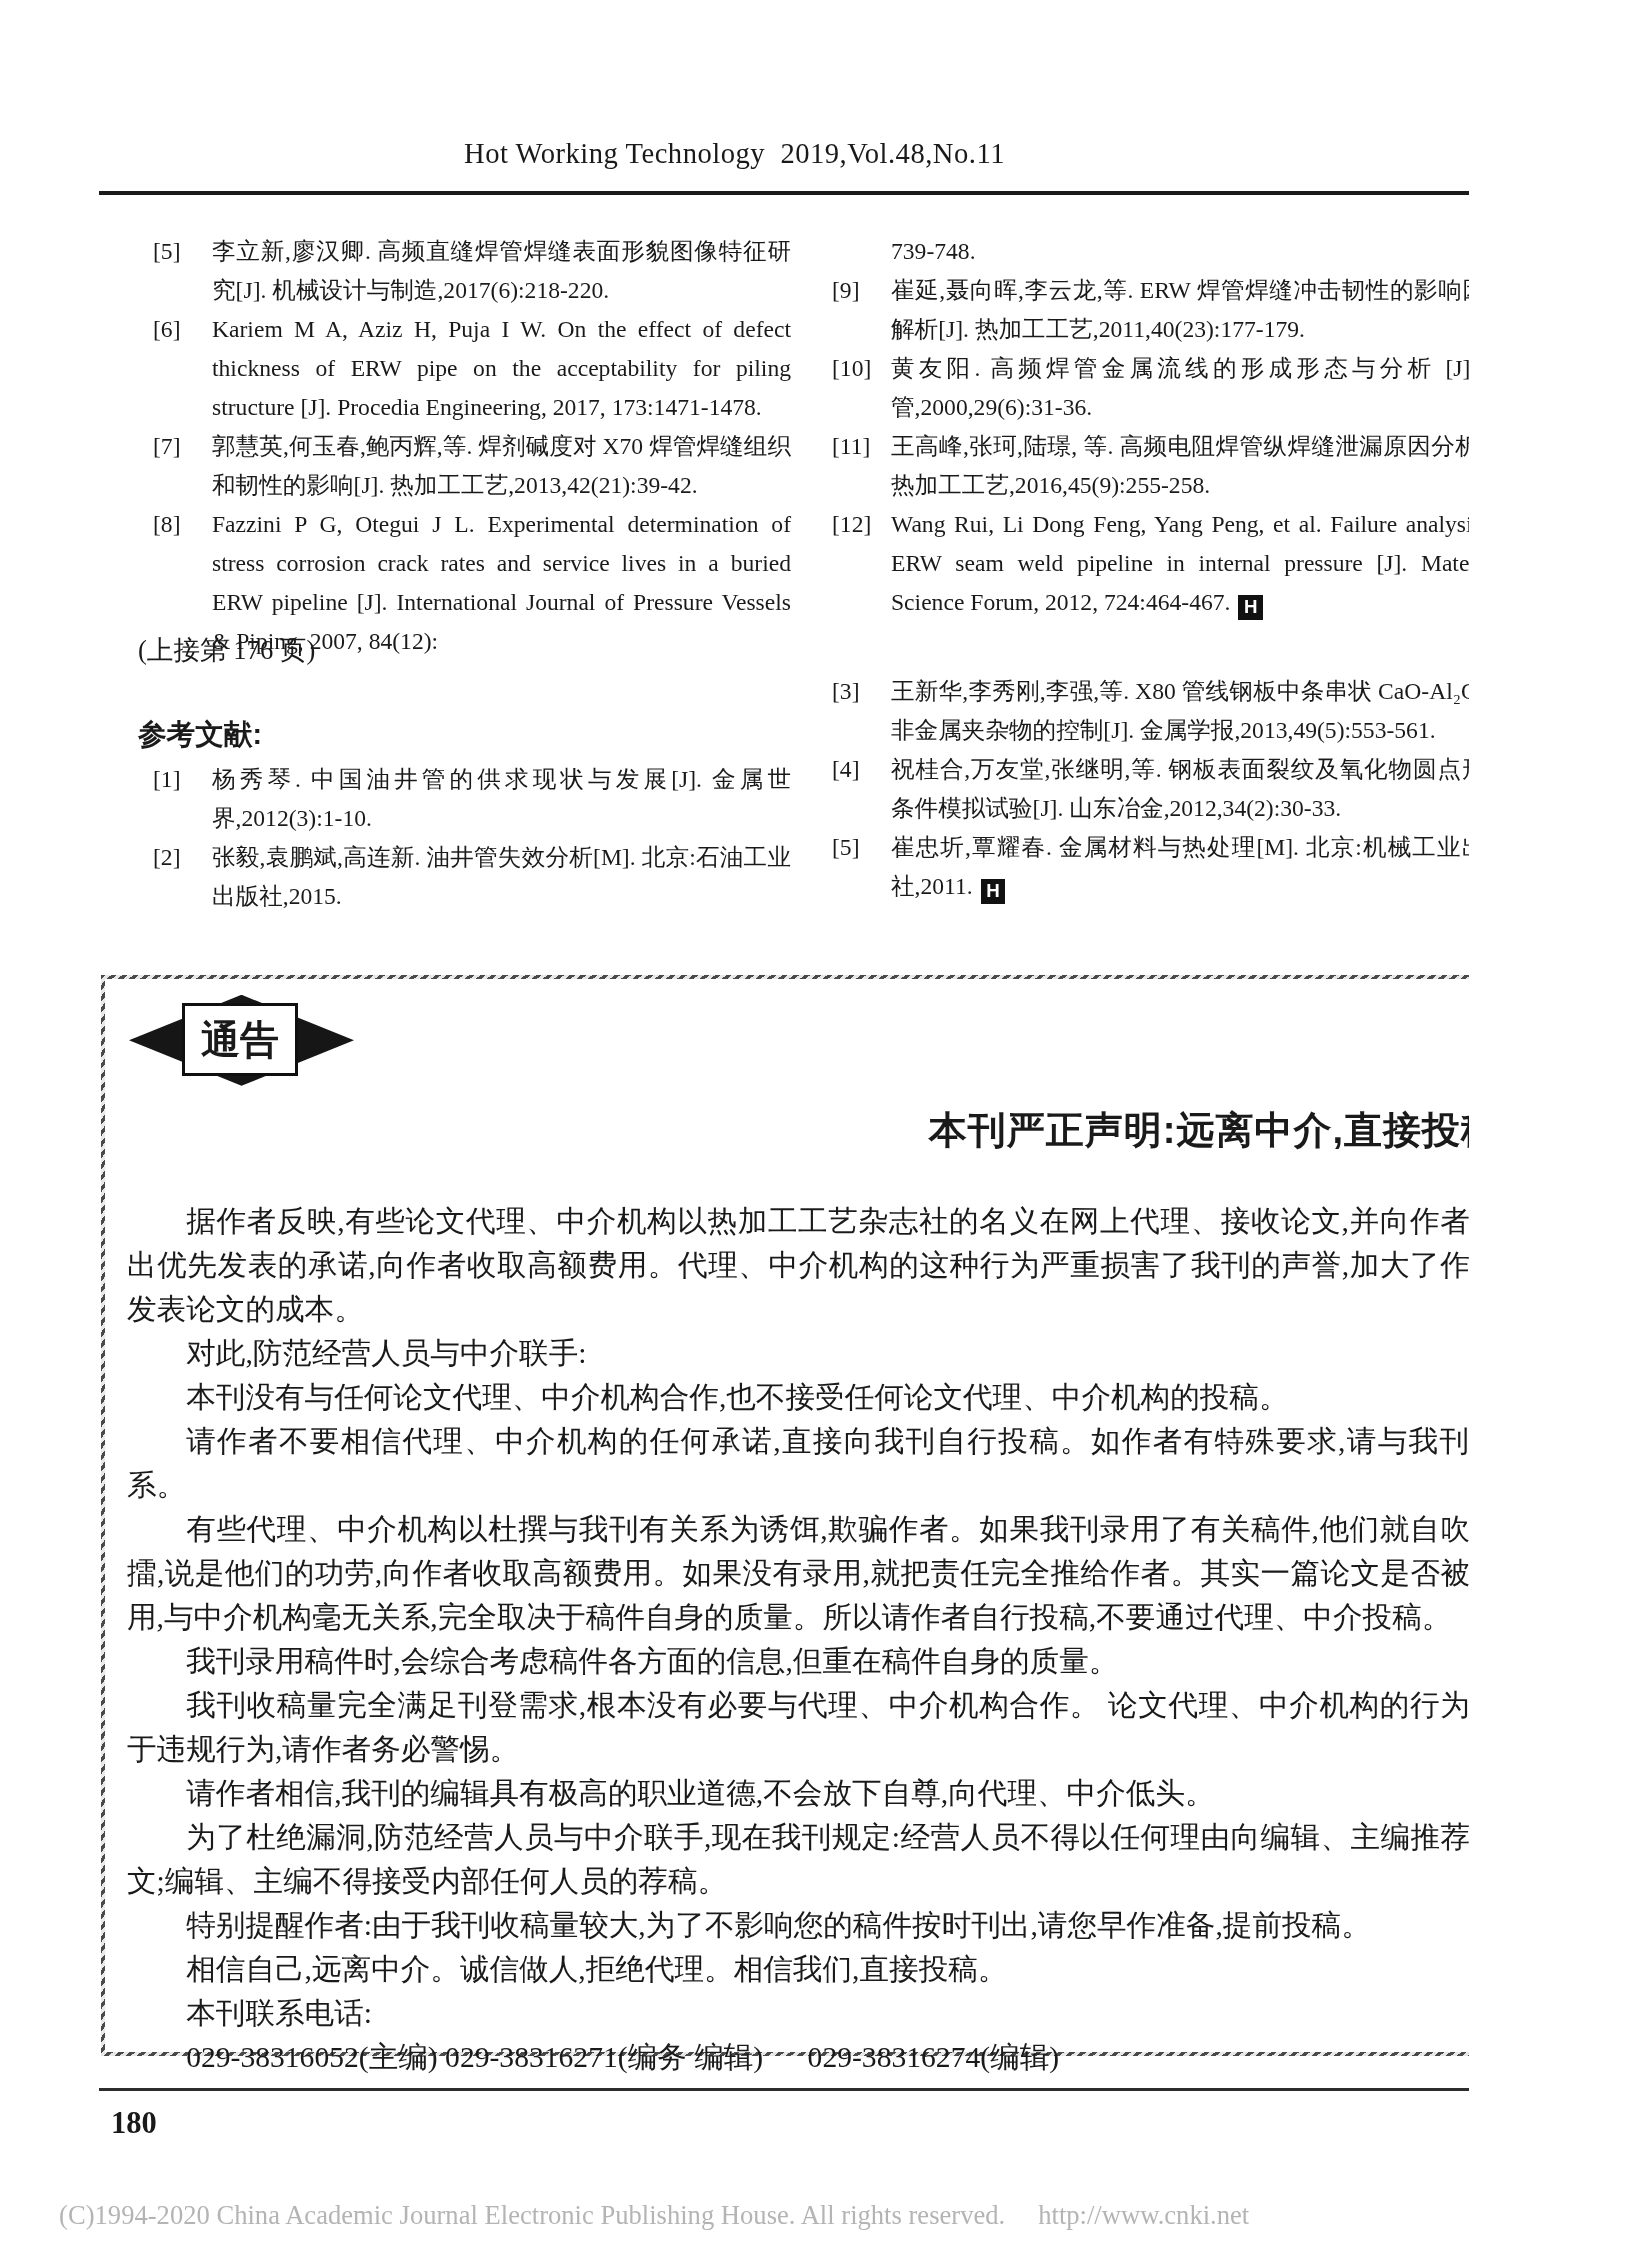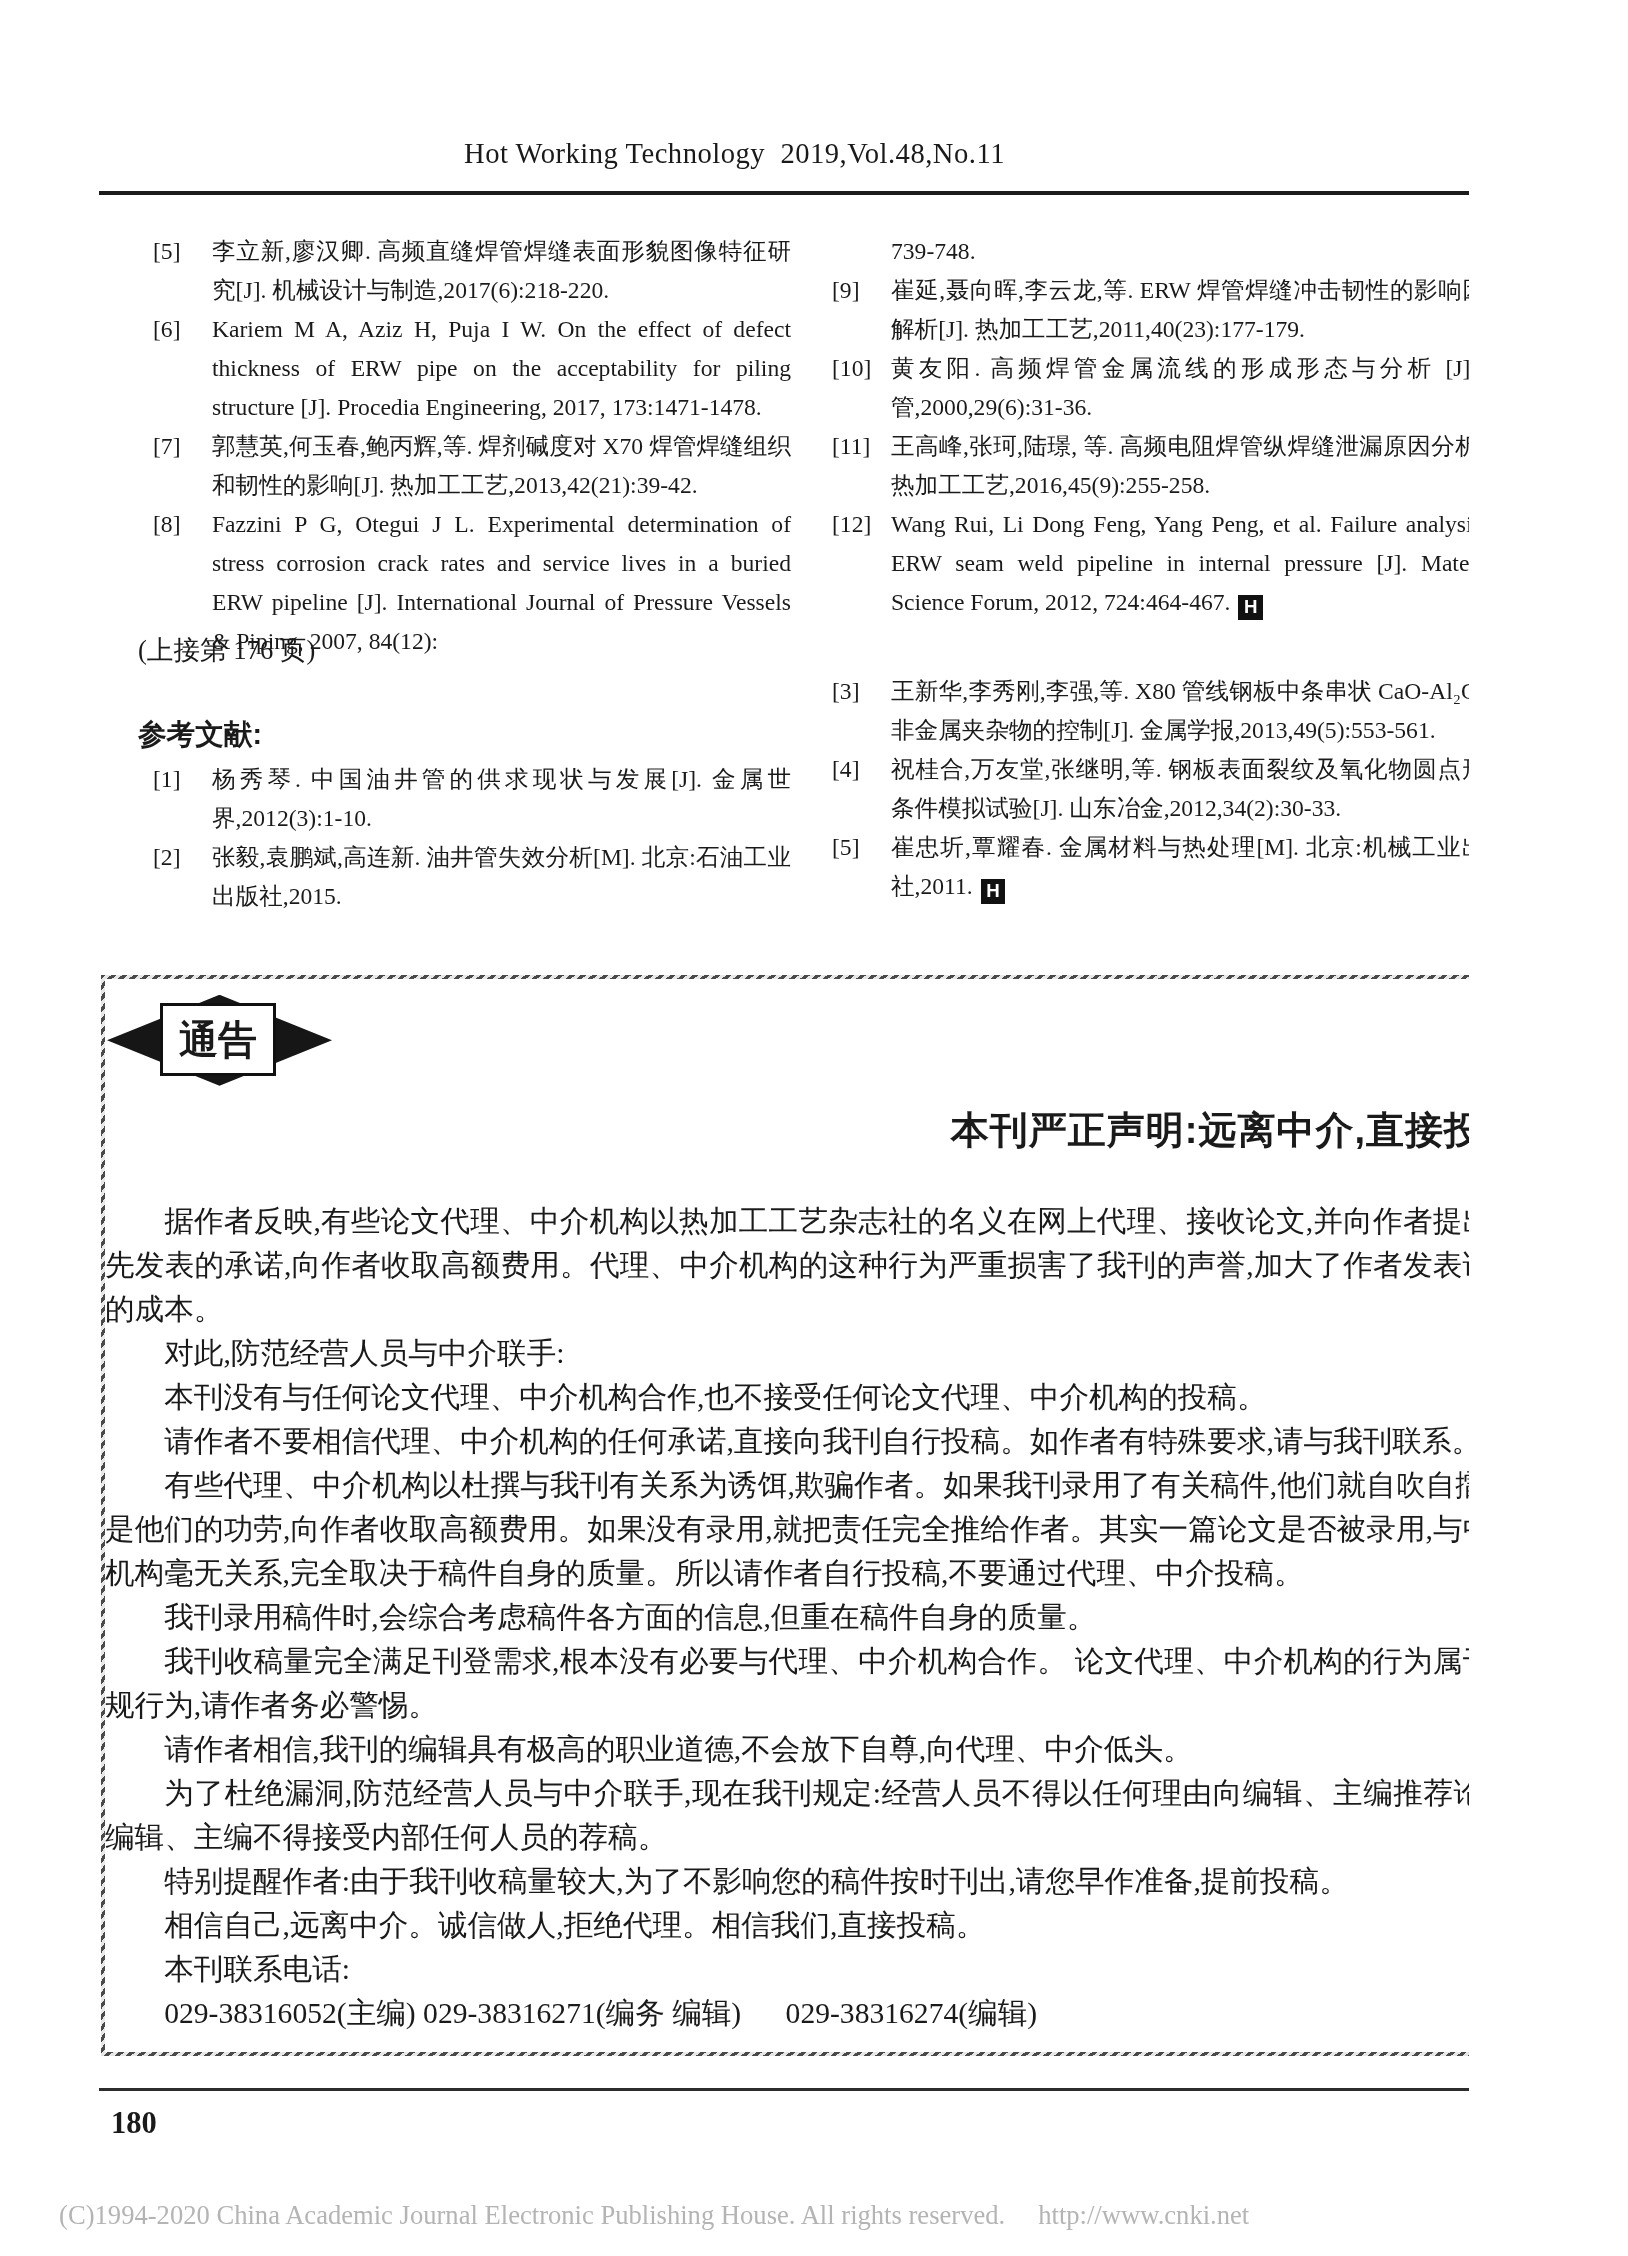--- a/index.html
+++ b/index.html
@@ -29,21 +29,21 @@
   }
 
   .cont-note { position:absolute; top:632px; left:138px; font-size:26.6px; }
   .cont-heading {
     position:absolute; top:715px; left:138px; font-size:28.6px; font-weight:bold;
     font-family:"Liberation Sans","DejaVu Sans",sans-serif;
   }
 
   .notice-box {
     position:absolute; top:975px; left:101px; width:1425px; height:1081px; box-sizing:border-box;
-    background:#fff; padding:0 0;
+    background:#fff; padding:0 22px;
     border:4.9px solid #555;
     border-image: repeating-linear-gradient(135deg, #4a4a4a 0 3.9px, #e8e8e8 3.9px 7.9px) 5;
   }
   .badge { position:relative; margin:15.8px 0 0 2px; width:225px; height:91px; }
   .badge-diamond {
     position:absolute; left:0; top:0; width:225px; height:91px; background:#161616;
     clip-path:polygon(0% 50%, 50% 0%, 100% 50%, 50% 100%);
   }
   .badge-box {
     position:absolute; left:53px; top:7.9px; width:116px; height:73px; background:#fff;

